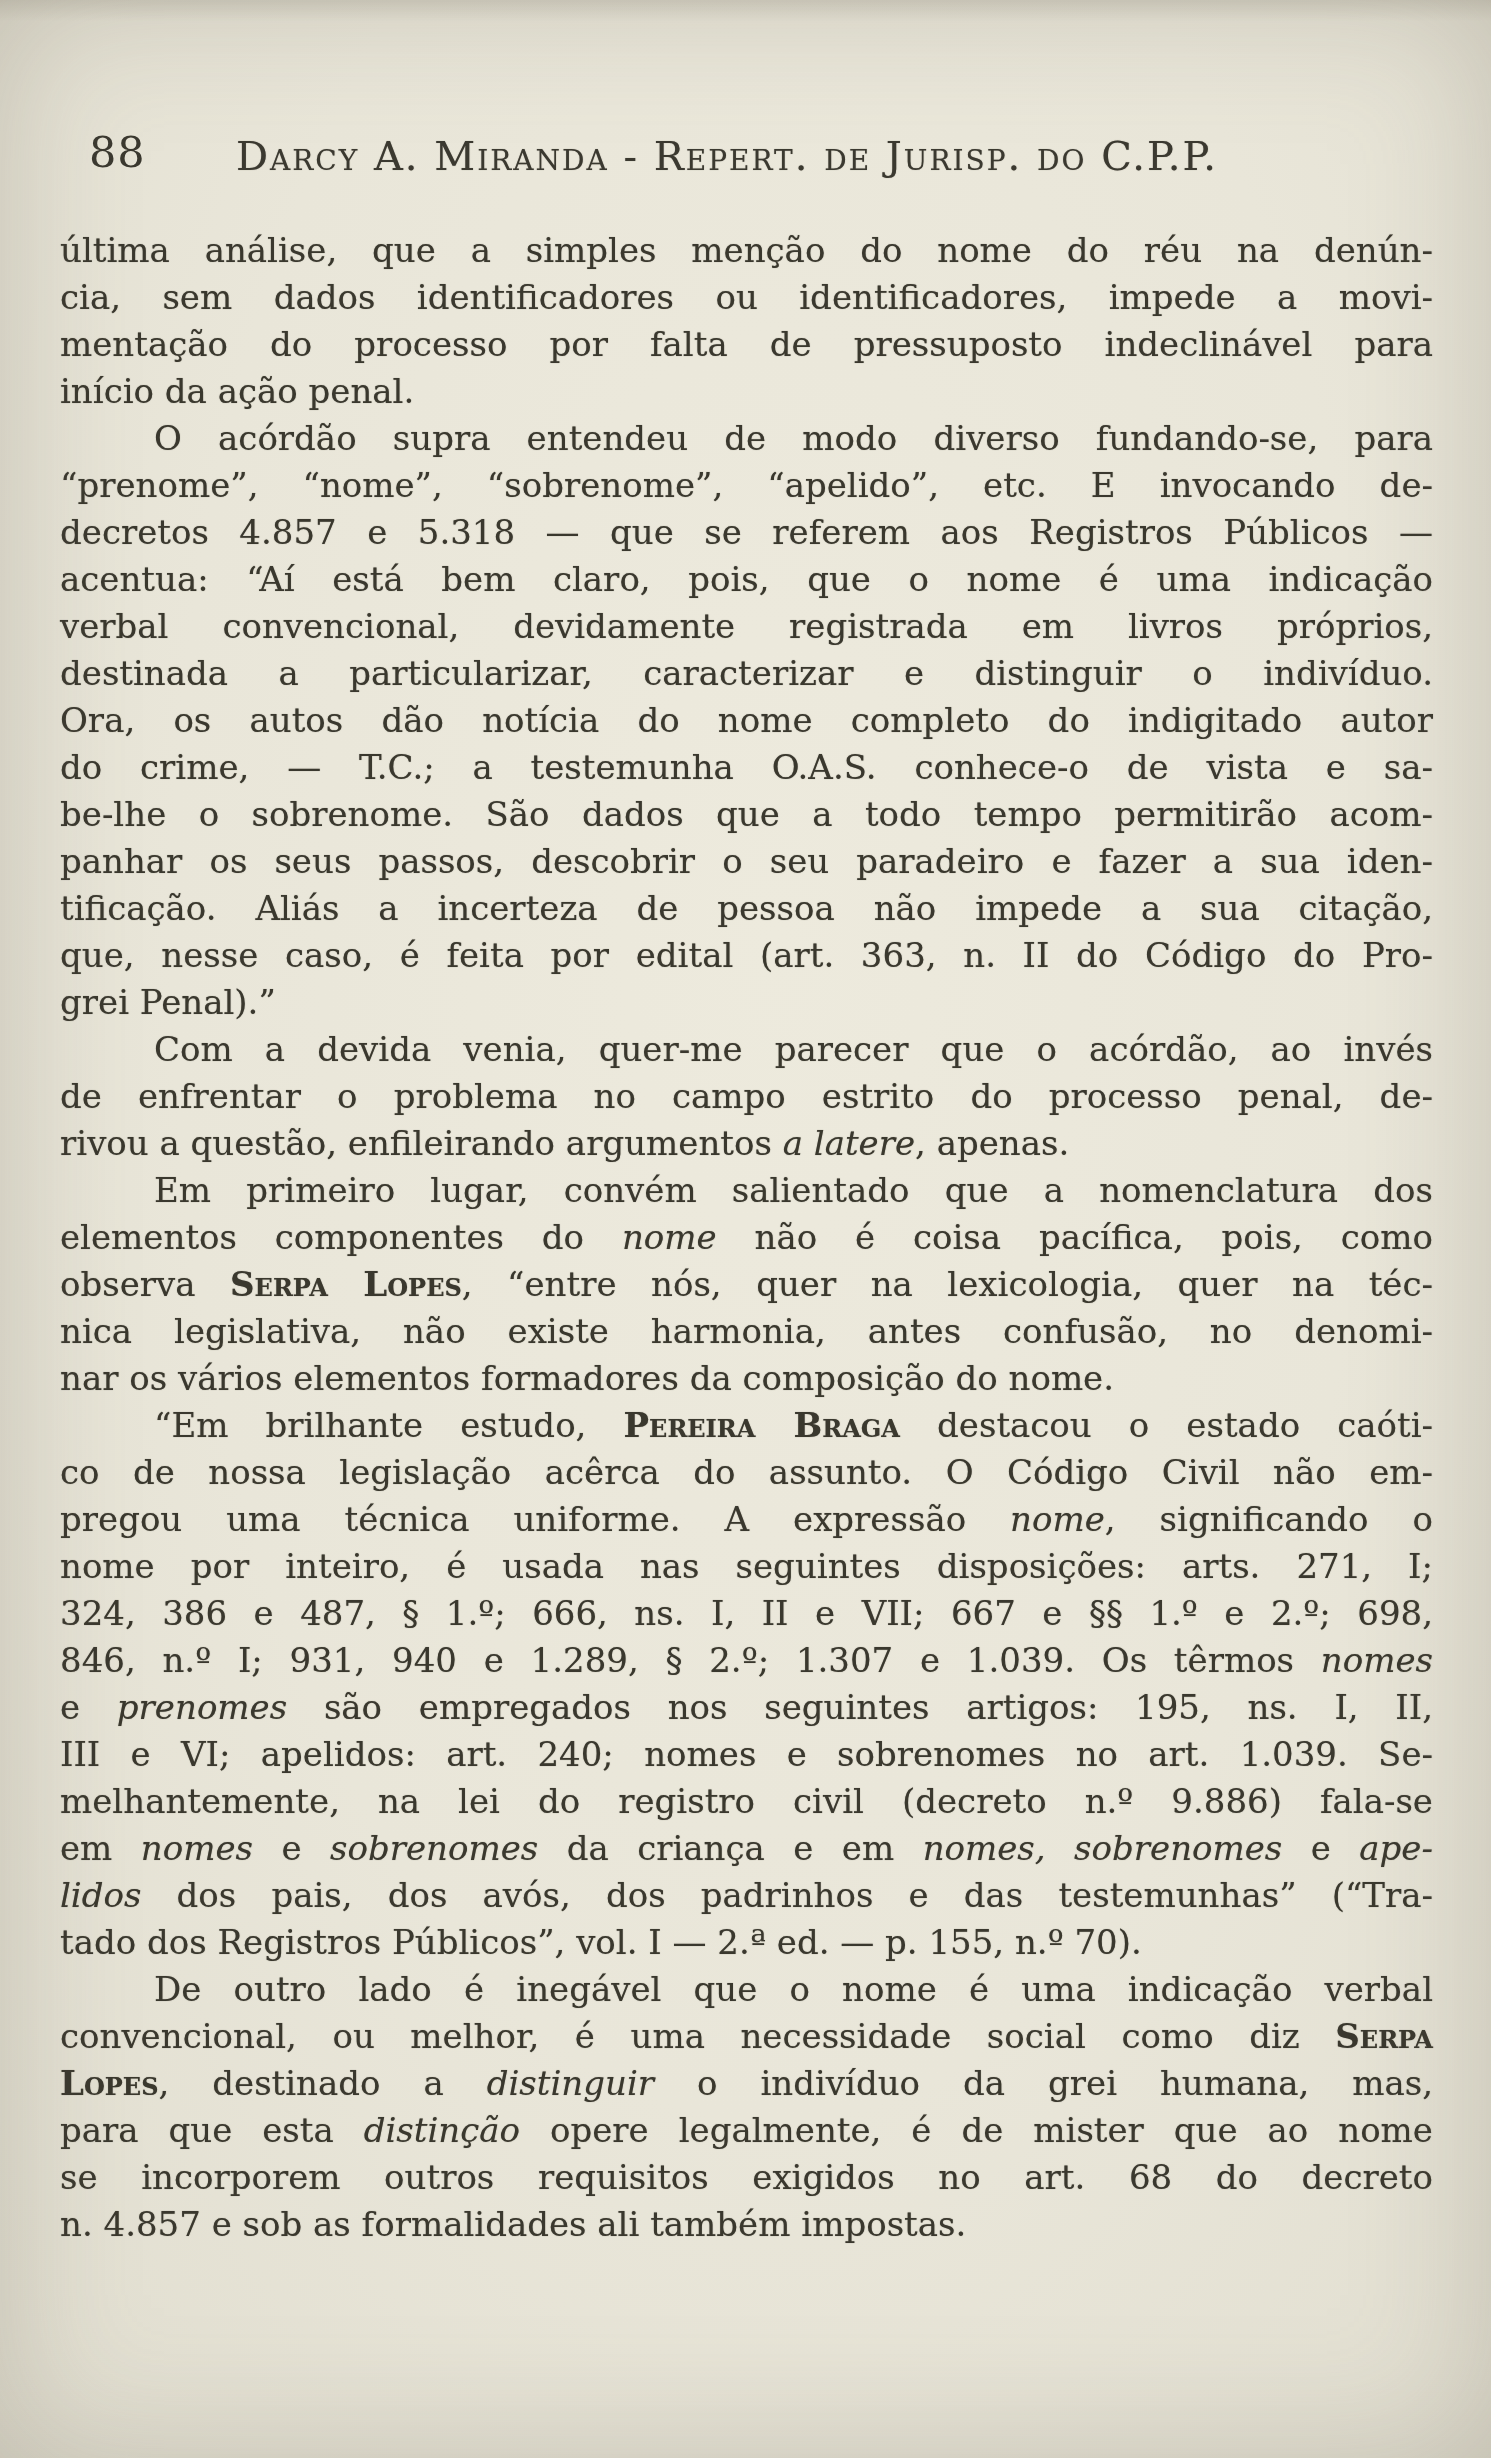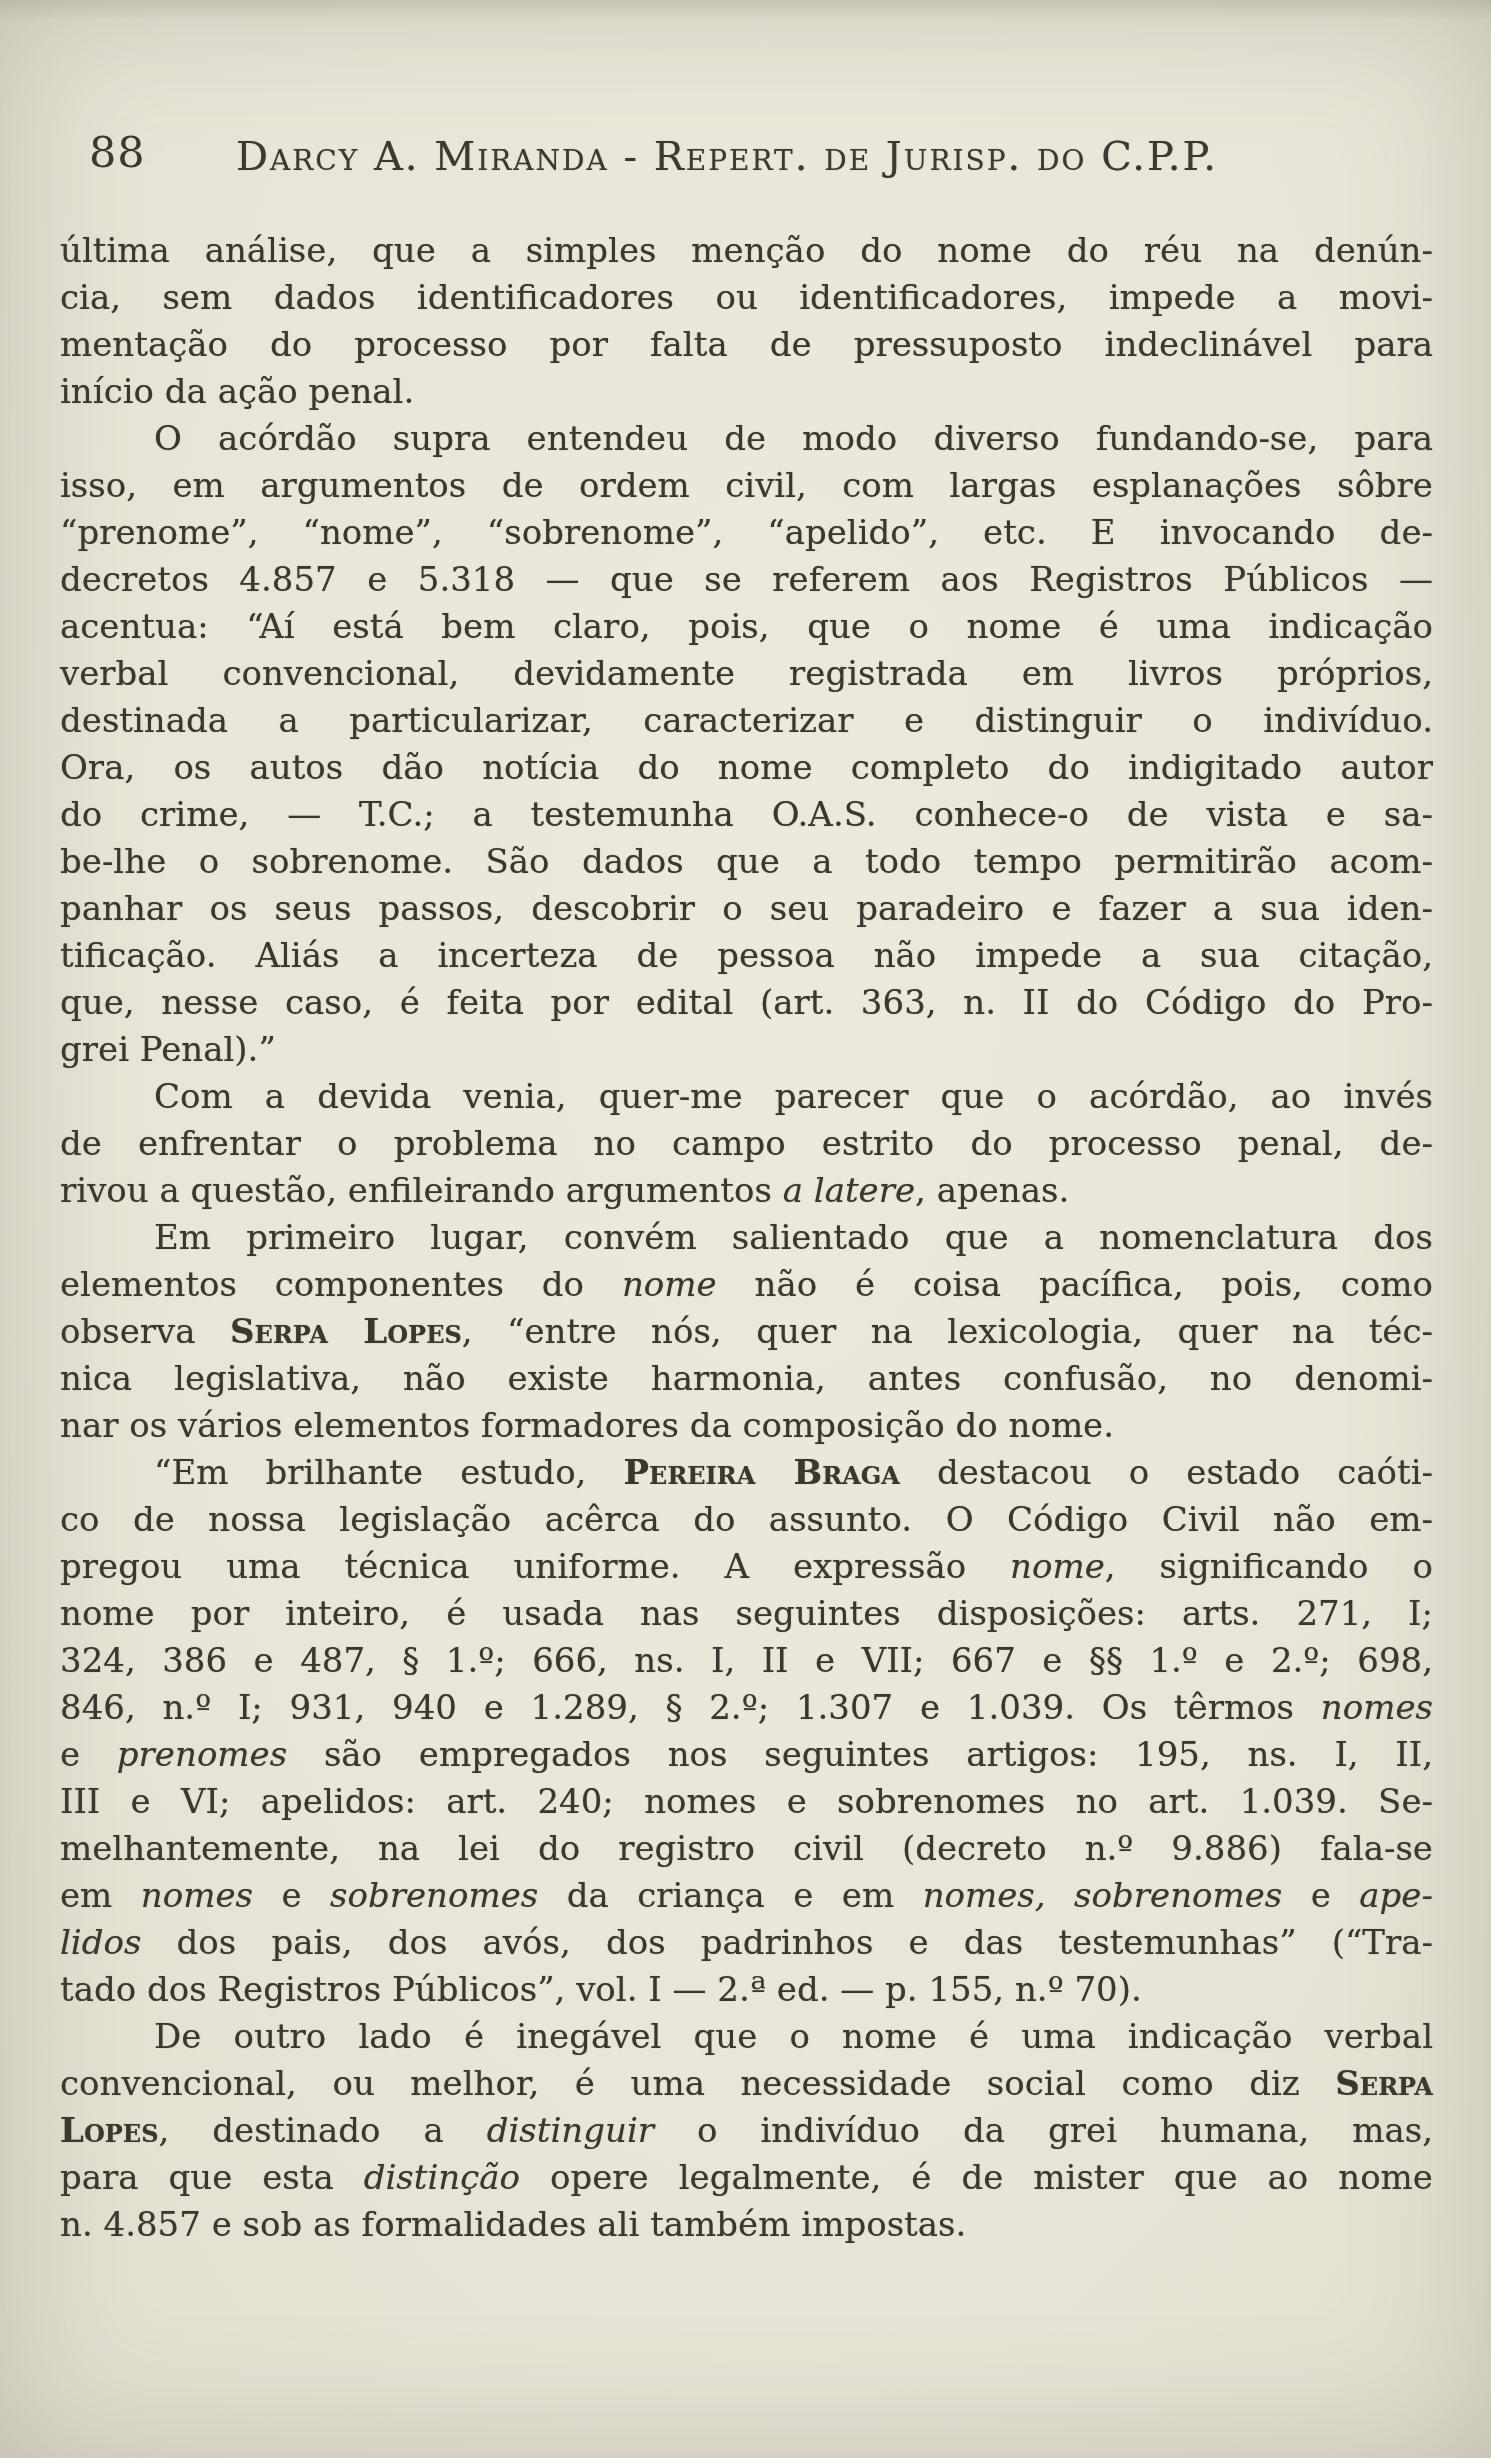--- a/index.html
+++ b/index.html
@@ -85,21 +85,20 @@
   </div>
   <div class="body-text">
       <div class="para">
         <div class="line"><span>última análise, que a simples menção do nome do réu na denún-</span></div>
         <div class="line"><span>cia, sem dados identificadores ou identificadores, impede a movi-</span></div>
         <div class="line"><span>mentação do processo por falta de pressuposto indeclinável para</span></div>
         <div class="line last"><span>início da ação penal.</span></div>
       </div>
       <div class="para">
         <div class="line indent"><span>O acórdão supra entendeu de modo diverso fundando-se, para</span></div>
-        <div class="line"><span>isso, em argumentos de ordem civil, com largas esplanações sôbre</span></div>
         <div class="line"><span>“prenome”, “nome”, “sobrenome”, “apelido”, etc. E invocando de-</span></div>
         <div class="line"><span>decretos 4.857 e 5.318 — que se referem aos Registros Públicos —</span></div>
         <div class="line"><span>acentua: “Aí está bem claro, pois, que o nome é uma indicação</span></div>
         <div class="line"><span>verbal convencional, devidamente registrada em livros próprios,</span></div>
         <div class="line"><span>destinada a particularizar, caracterizar e distinguir o indivíduo.</span></div>
         <div class="line"><span>Ora, os autos dão notícia do nome completo do indigitado autor</span></div>
         <div class="line"><span>do crime, — T.C.; a testemunha O.A.S. conhece-o de vista e sa-</span></div>
         <div class="line"><span>be-lhe o sobrenome. São dados que a todo tempo permitirão acom-</span></div>
         <div class="line"><span>panhar os seus passos, descobrir o seu paradeiro e fazer a sua iden-</span></div>
         <div class="line"><span>tificação. Aliás a incerteza de pessoa não impede a sua citação,</span></div>
@@ -130,17 +129,18 @@
         <div class="line"><span>melhantemente, na lei do registro civil (decreto n.º 9.886) fala-se</span></div>
         <div class="line"><span>em </span><span class="it">nomes</span><span> e </span><span class="it">sobrenomes</span><span> da criança e em </span><span class="it">nomes, sobrenomes</span><span> e </span><span class="it">ape-</span></div>
         <div class="line"><span class="it">lidos</span><span> dos pais, dos avós, dos padrinhos e das testemunhas” (“Tra-</span></div>
         <div class="line last"><span>tado dos Registros Públicos”, vol. I — 2.ª ed. — p. 155, n.º 70).</span></div>
       </div>
       <div class="para">
         <div class="line indent"><span>De outro lado é inegável que o nome é uma indicação verbal</span></div>
         <div class="line"><span>convencional, ou melhor, é uma necessidade social como diz </span><span class="sc">Serpa</span></div>
         <div class="line"><span class="sc">Lopes</span><span>, destinado a </span><span class="it">distinguir</span><span> o indivíduo da grei humana, mas,</span></div>
         <div class="line"><span>para que esta </span><span class="it">distinção</span><span> opere legalmente, é de mister que ao nome</span></div>
+        <div class="line"><span>se incorporem outros requisitos exigidos no art. 68 do decreto</span></div>
         <div class="line last"><span>n. 4.857 e sob as formalidades ali também impostas.</span></div>
       </div>
     </div>
 </div>
 
 
 </body></html>

